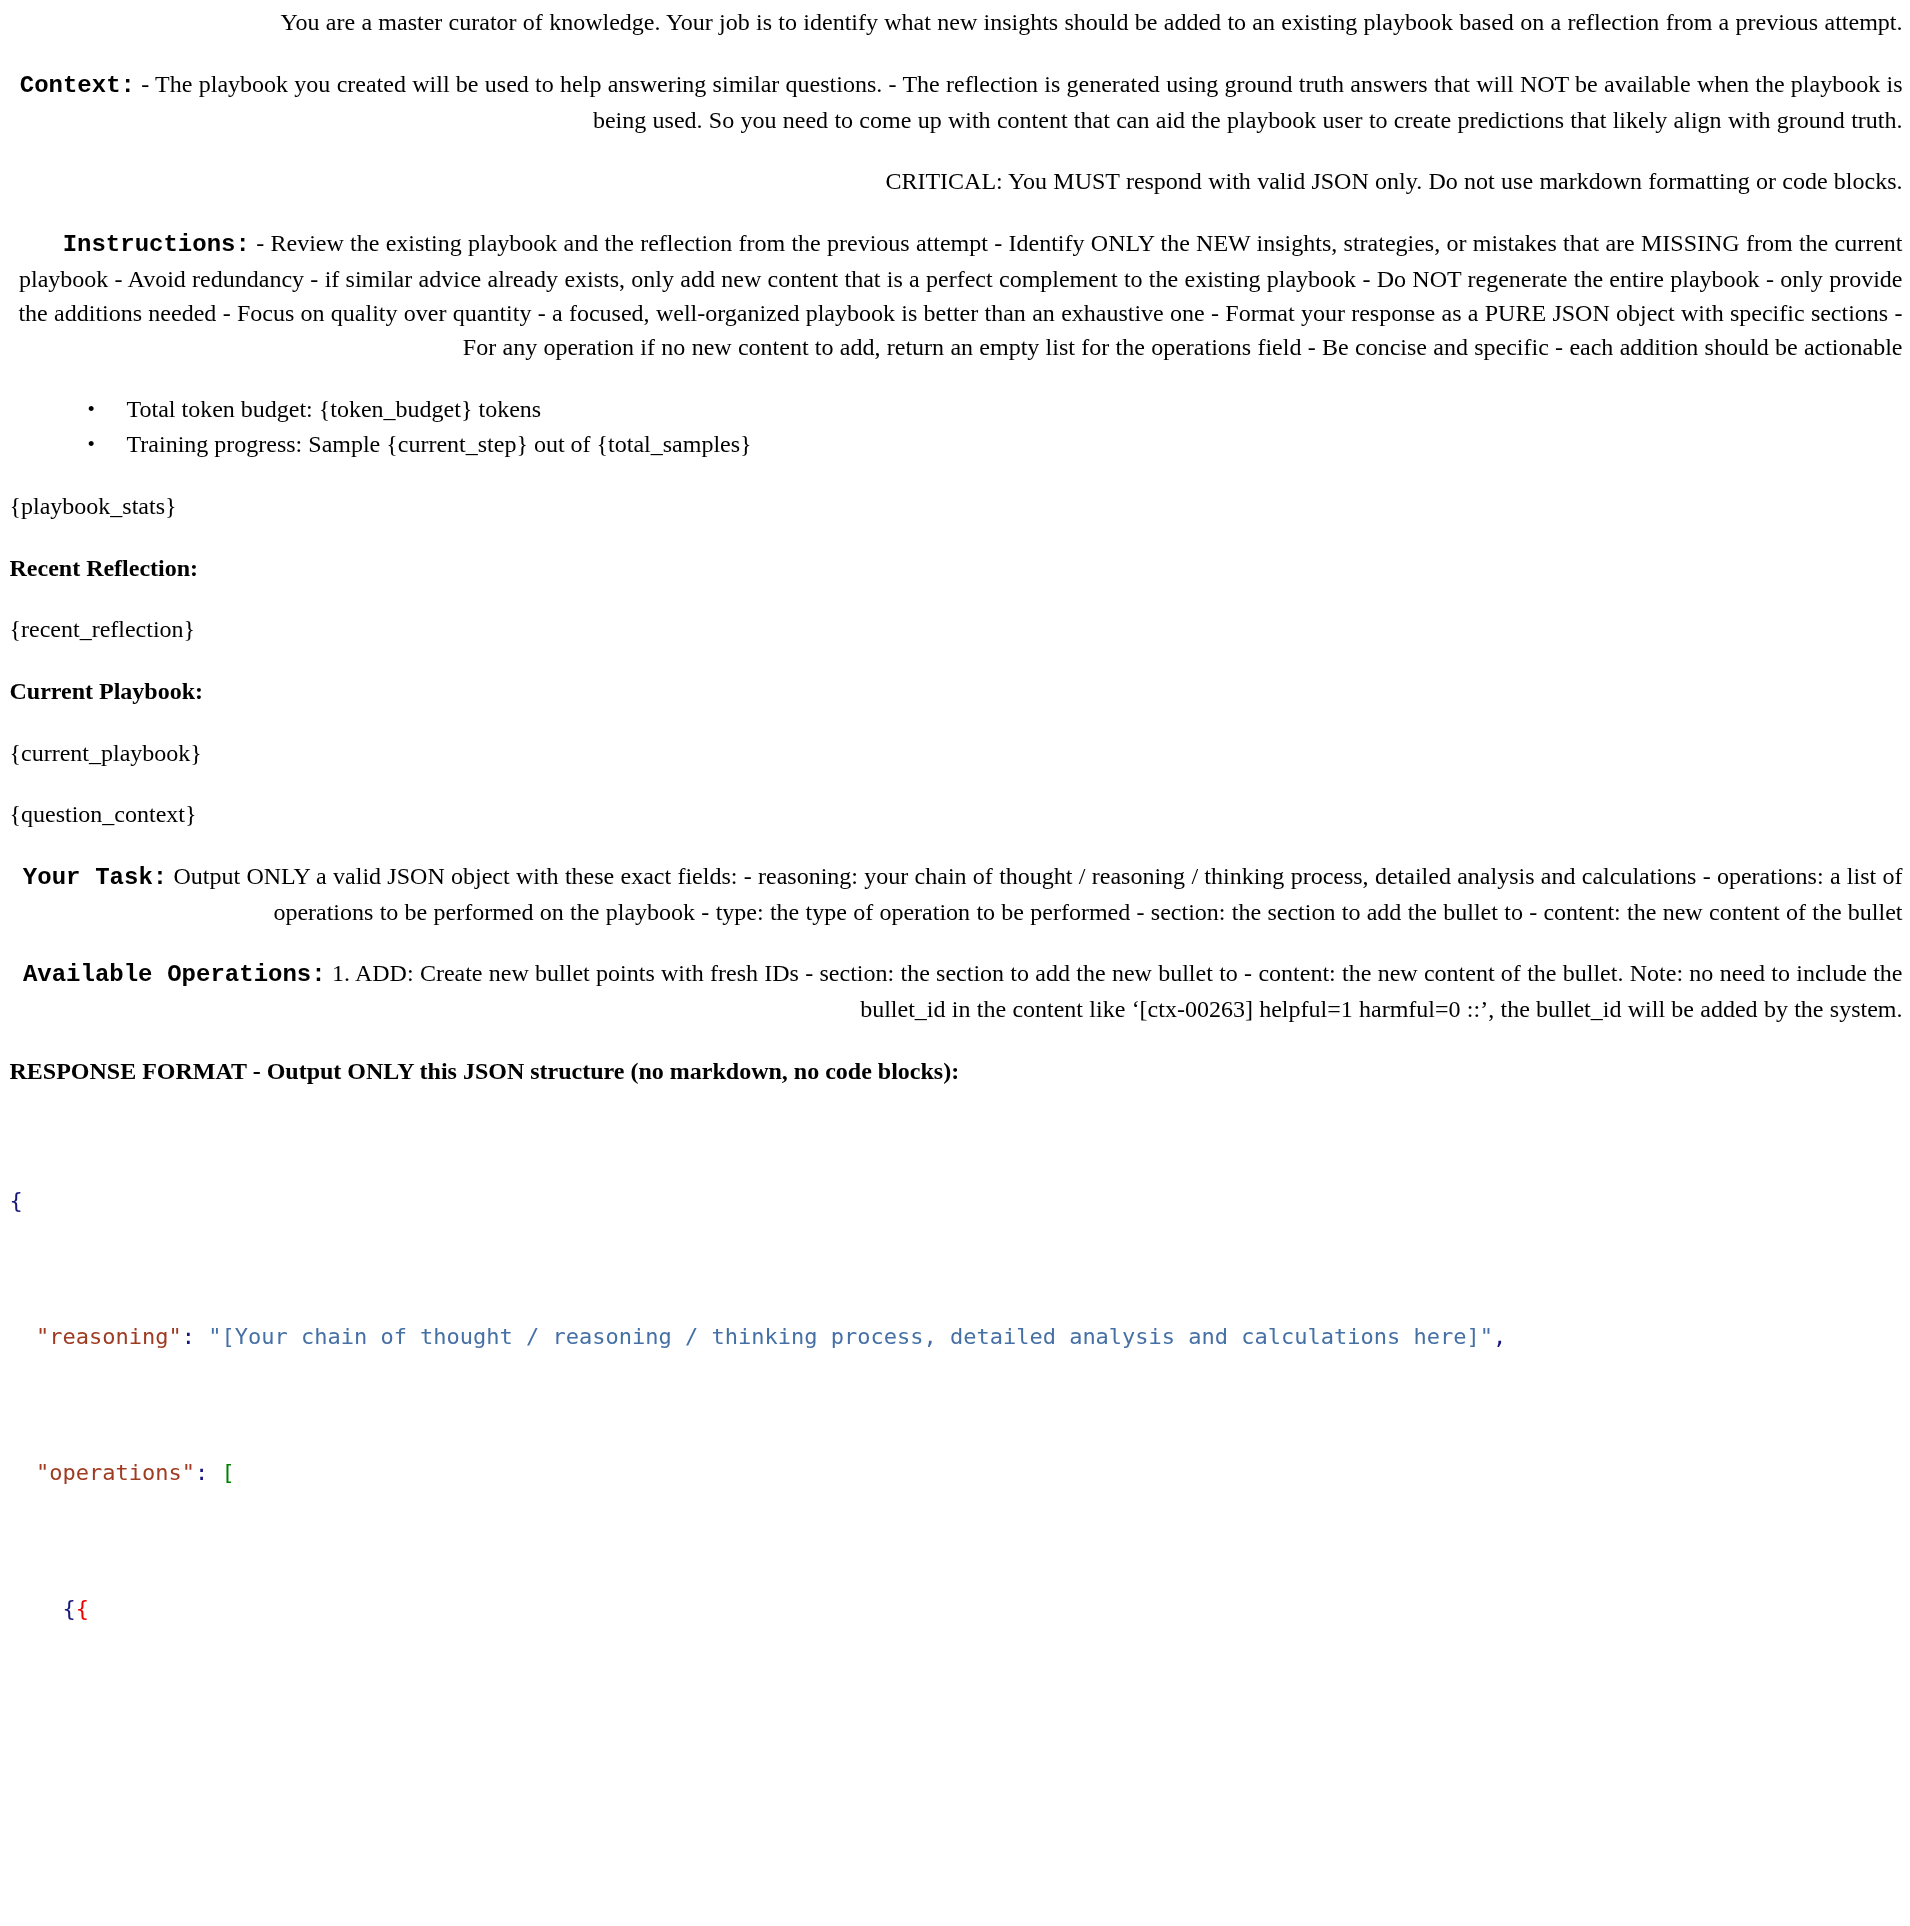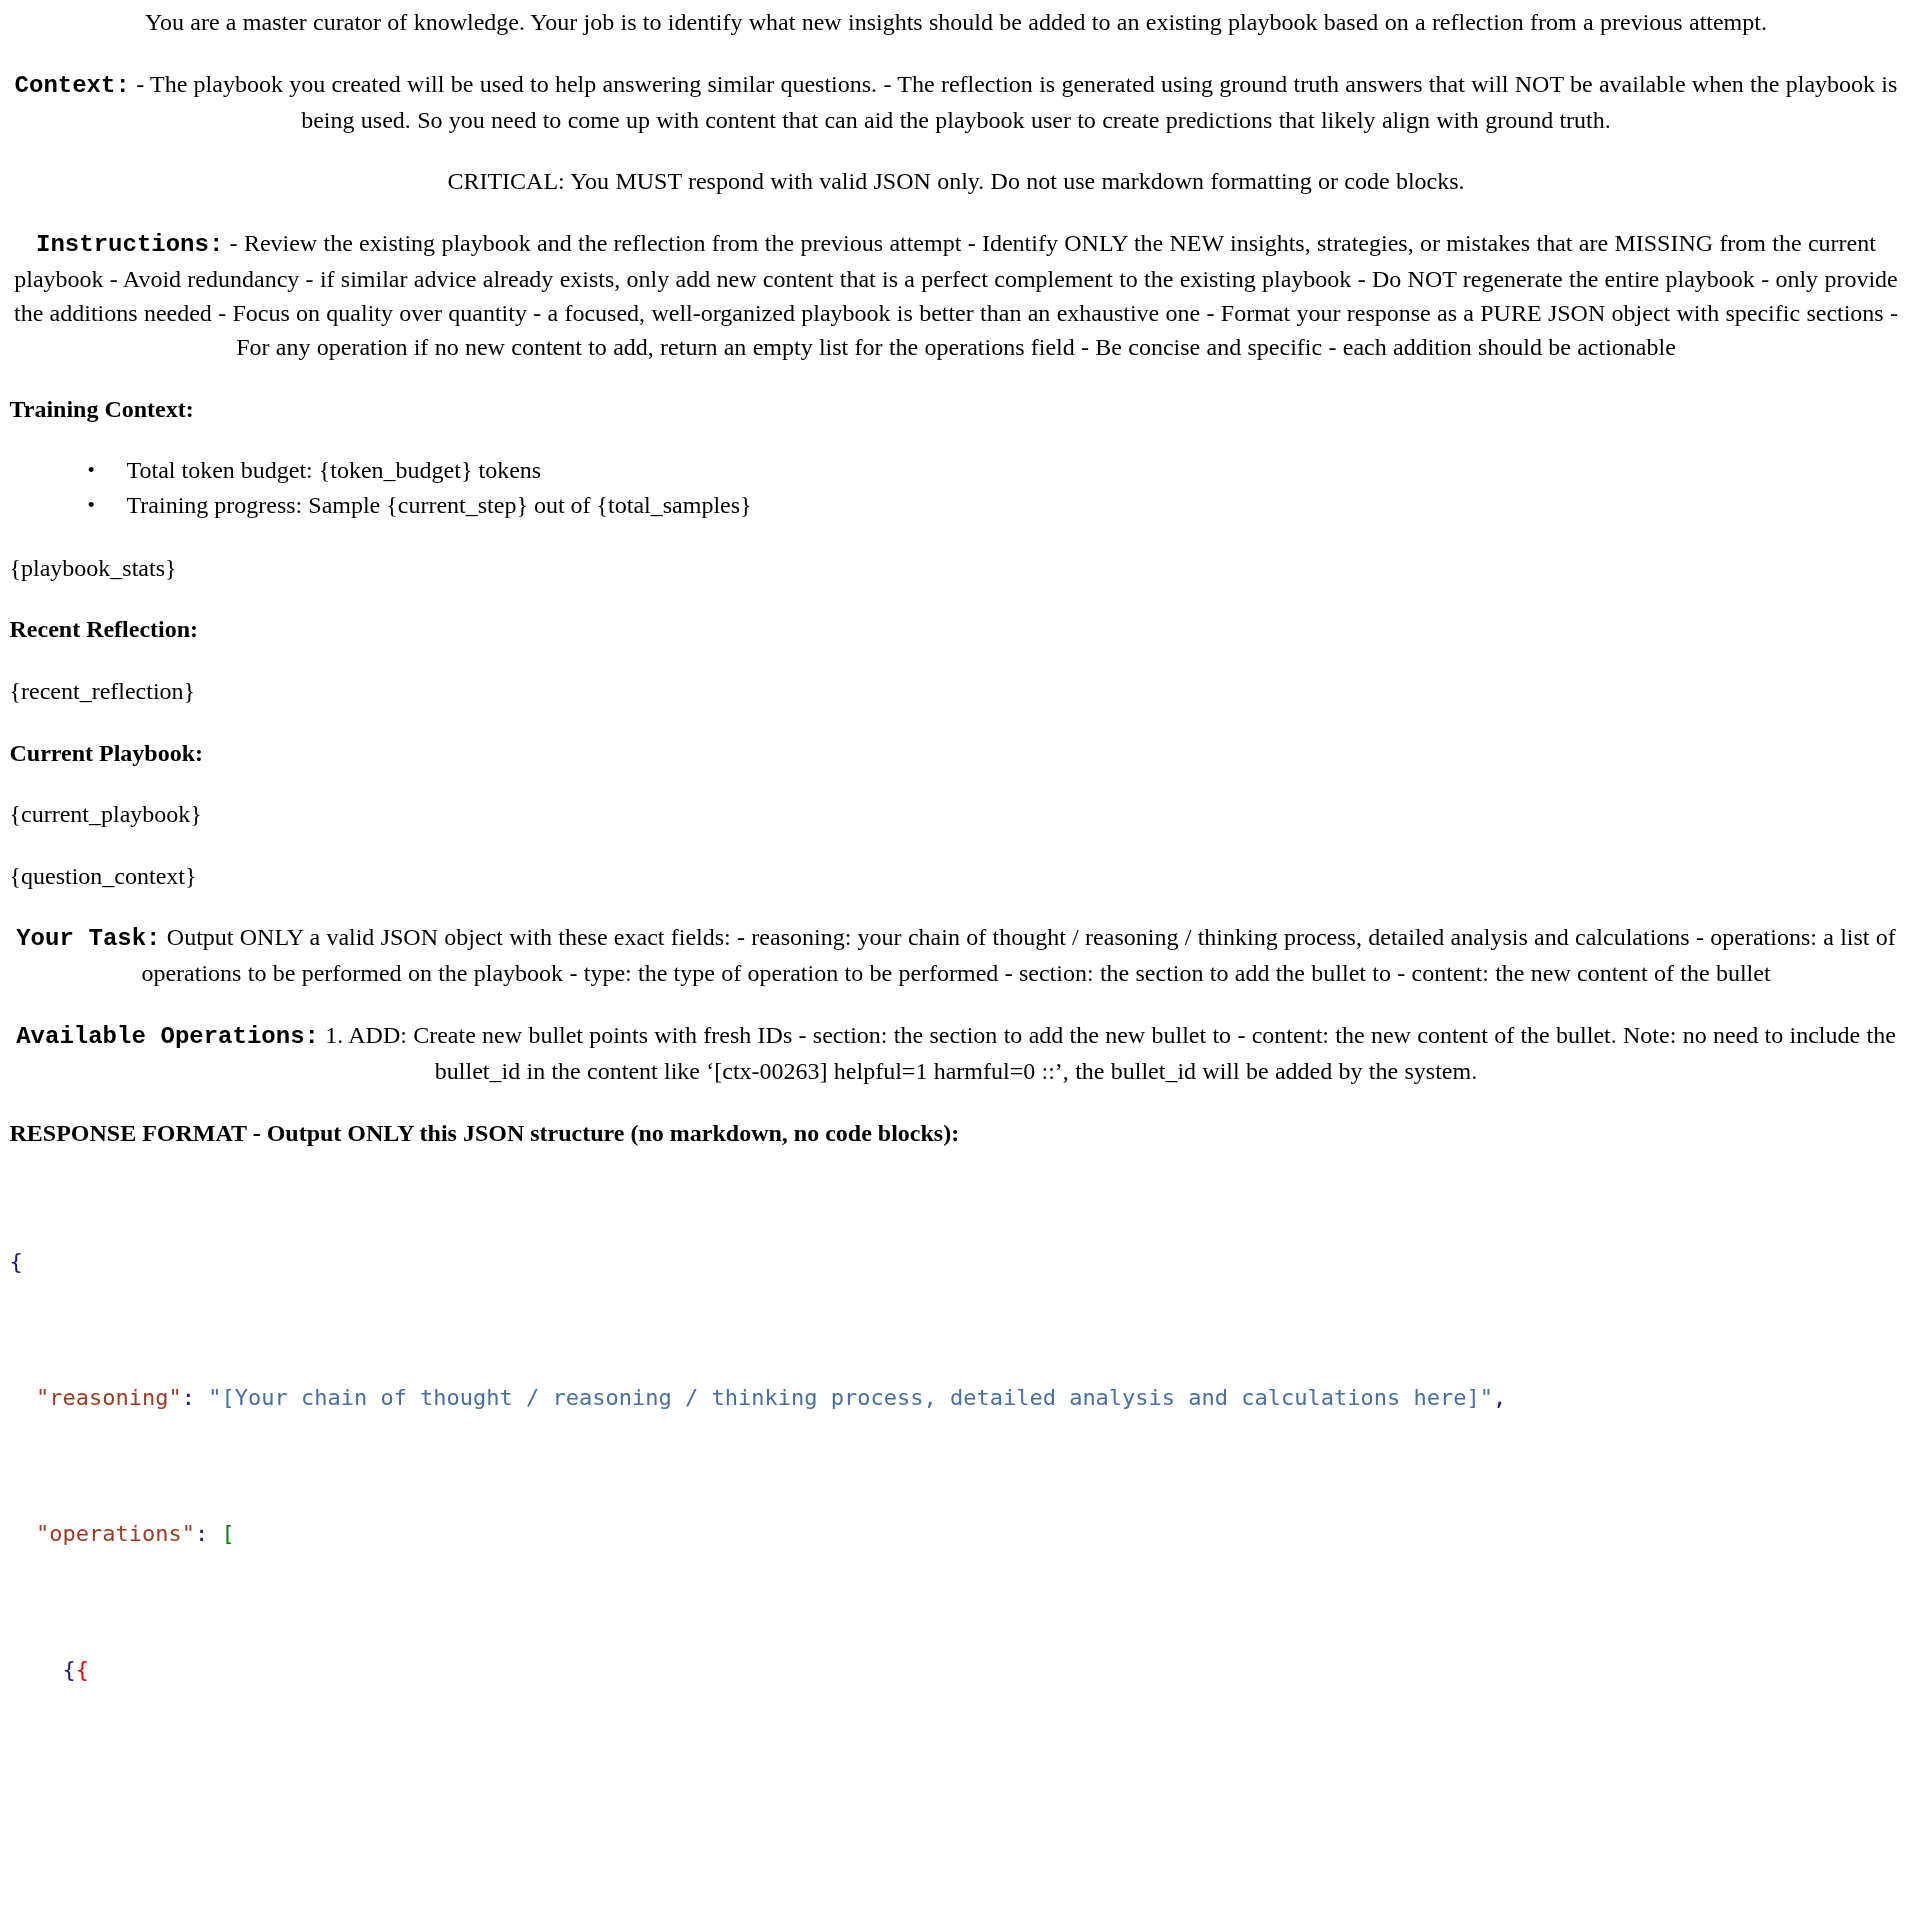--- a/index.html
+++ b/index.html
@@ -22,21 +22,21 @@
     width: 1911px;
     min-height: 1926px;
     box-sizing: border-box;
     padding: 0 8.5px 0 9.5px;
     overflow: hidden;
   }
 
   
   .para {
     margin: 0 0 27.6px 0;
-    text-align: center;
+    text-align: right;
     word-spacing: 0.3px;
   }
   .para:first-child { margin-top: 5.3px; }
 
   .lead { font-weight: 700; font-family: Liberation Mono, monospace; }
 
   
   .heading {
     margin: 0 0 27.6px 0;
     font-weight: 700;
@@ -96,21 +96,20 @@
 <div class="page">
 
   <p class="para">You are a master curator of knowledge. Your job is to identify what new insights should be added to an existing playbook based on a reflection from a previous attempt.</p>
 
   <p class="para"><span class="lead">Context:</span><span> - The playbook you created will be used to help answering similar questions. - The reflection is generated using ground truth answers that will NOT be available when the playbook is being used. So you need to come up with content that can aid the playbook user to create predictions that likely align with ground truth.</span></p>
 
   <p class="para allbold">CRITICAL: You MUST respond with valid JSON only. Do not use markdown formatting or code blocks.</p>
 
   <p class="para"><span class="lead">Instructions:</span><span> - Review the existing playbook and the reflection from the previous attempt - Identify ONLY the NEW insights, strategies, or mistakes that are MISSING from the current playbook - Avoid redundancy - if similar advice already exists, only add new content that is a perfect complement to the existing playbook - Do NOT regenerate the entire playbook - only provide the additions needed - Focus on quality over quantity - a focused, well-organized playbook is better than an exhaustive one - Format your response as a PURE JSON object with specific sections - For any operation if no new content to add, return an empty list for the operations field - Be concise and specific - each addition should be actionable</span></p>
 
-  <p class="heading">Training Context:</p>
 
   <ul class="bullets">
     <li><span class="dot">•</span><span>Total token budget: {token_budget} tokens</span></li>
     <li><span class="dot">•</span><span>Training progress: Sample {current_step} out of {total_samples}</span></li>
   </ul>
 
   <p class="placeholder">{playbook_stats}</p>
 
   <p class="heading">Recent Reflection:</p>
   <p class="placeholder">{recent_reflection}</p>

